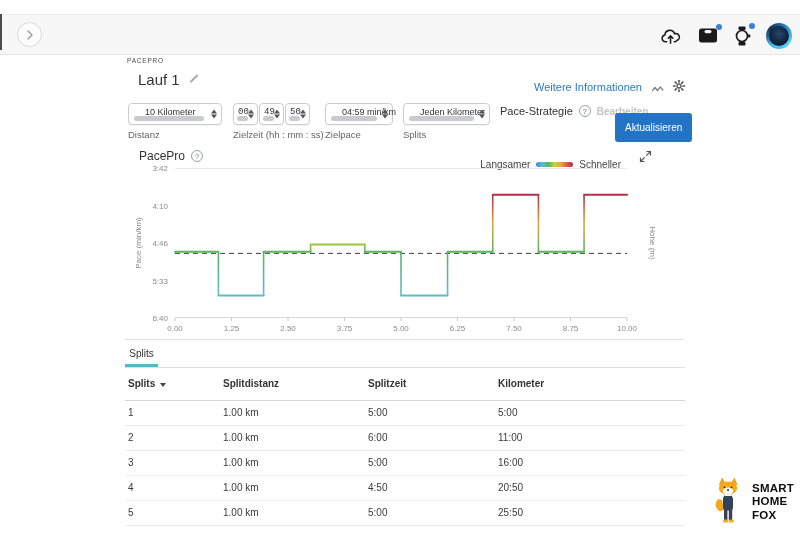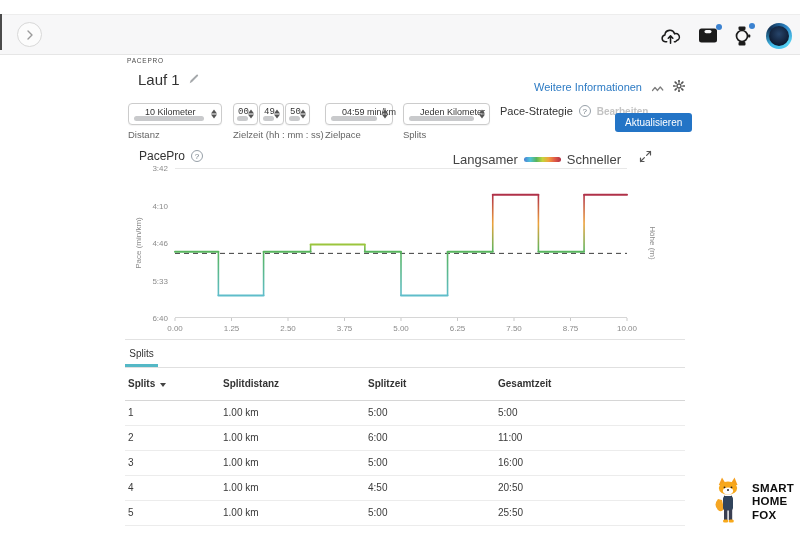--- a/index.html
+++ b/index.html
@@ -41,27 +41,27 @@
   .time-group { display:flex; gap:1px;font-family:Liberation Mono, monospace; }
   .sel.mini { width:25px; }
   .sel.mini .sel-text { left:4px; }
   .sel.mini .sel-bar { left:3px; width:11px; }
   .sel.mini .stepper { right:3px; }
   .strategy { position:absolute; left:500px; top:105px; display:flex; align-items:center; gap:6px; }
   .strategy .lab { font-size:11px; color:#333; }
   .muted { font-size:10px; color:#c3c3c3;font-weight:bold; }
   .help { width:12px; height:12px; border-radius:50%; border:1px solid #97a0a8; color:#6f7a83;
           font-size:8px; display:inline-flex; align-items:center; justify-content:center; flex:0 0 auto; cursor:pointer; }
-  .btn-update { position:absolute; left:615px; top:113px; height:19px; padding:0 10px; background:#2374c6; color:#fff;
+  .btn-update { position:absolute; left:615px; top:113px; height:29px; padding:0 10px; background:#2374c6; color:#fff;
           font-size:10px; border:none; border-radius:3px; display:flex; align-items:center; cursor:pointer; font-family:inherit; }
 
   
   .chart-card { position:absolute; left:125px; top:145px; width:560px; height:195px; border-bottom:1px solid #e2e2e2; }
   .chart-title { position:absolute; left:14px; top:4px; display:flex; align-items:center; gap:6px; font-size:12px; color:#333; }
-  .legend { position:absolute; top:7px; right:64px; display:flex; align-items:center; gap:6px; font-size:13px; color:#444; }
+  .legend { position:absolute; top:14px; right:64px; display:flex; align-items:center; gap:6px; font-size:10px; color:#444; }
   .legend-bar { width:37px; height:5px; border-radius:2.5px; }
   .expand { position:absolute; top:4px; right:33px; cursor:pointer; }
   .axis-title { position:absolute; font-size:8px; color:#8b8b8b; white-space:nowrap; }
   .yl { left:13px; top:98px; transform:translate(-50%,-50%) rotate(-90deg); }
   .yr { left:527px; top:98px; transform:translate(-50%,-50%) rotate(90deg); }
   #pace-chart { position:absolute; left:50px; top:23px; overflow:visible; }
   #pace-chart text.tick { font-size:8px; fill:#8b8b8b; font-family:"Liberation Sans",sans-serif; }
 
   
   .tabbar { position:absolute; left:125px; top:340px; width:560px; height:28px; border-bottom:1px solid #e0e0e0; }
@@ -338,21 +338,21 @@
   <div class="tabbar">
     <span class="tab">Splits</span>
   </div>
 
   <table class="splits">
     <thead>
         <tr>
           <th><span>Splits</span><span class="sort-caret"></span></th>
           <th><span>Splitdistanz</span></th>
           <th><span>Splitzeit</span></th>
-          <th><span>Gesamtzeit</span></th>
+          <th><span>Kilometer</span></th>
         </tr>
       </thead>
     <tbody>
         <tr>
           <td>1</td>
           <td>1.00 km</td>
           <td>5:00</td>
           <td>5:00</td>
         </tr>
         <tr>

